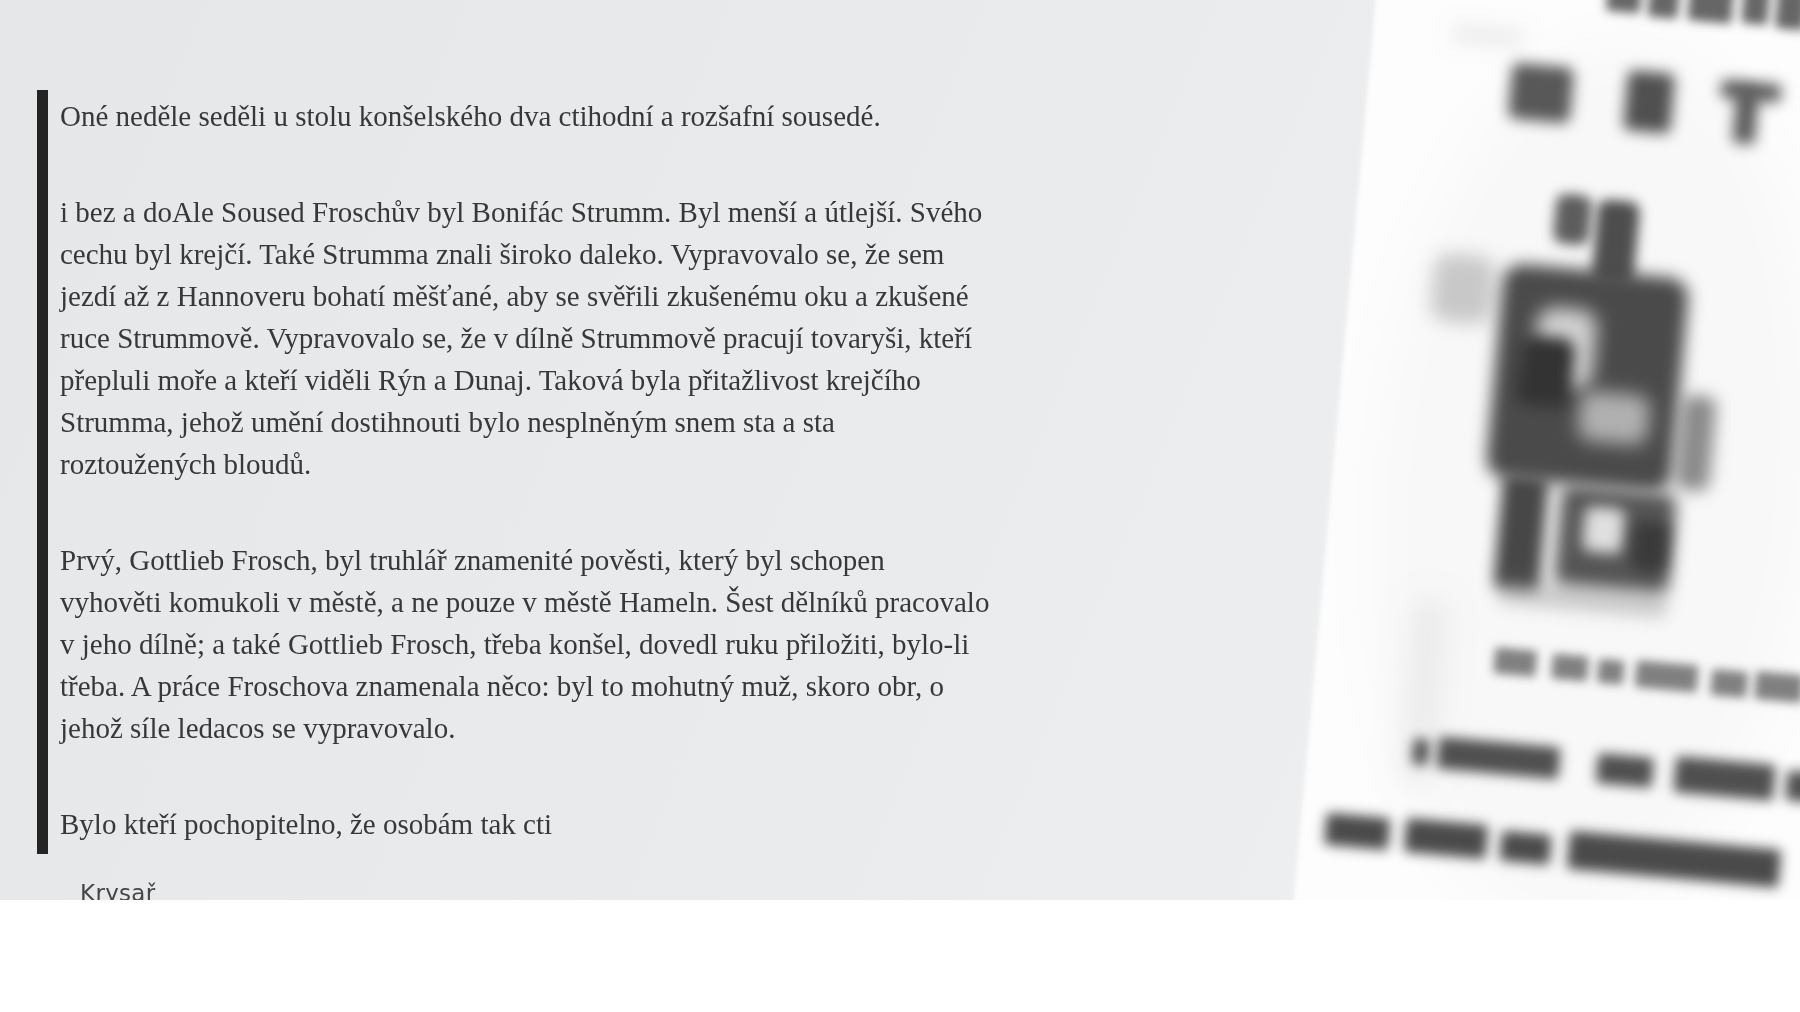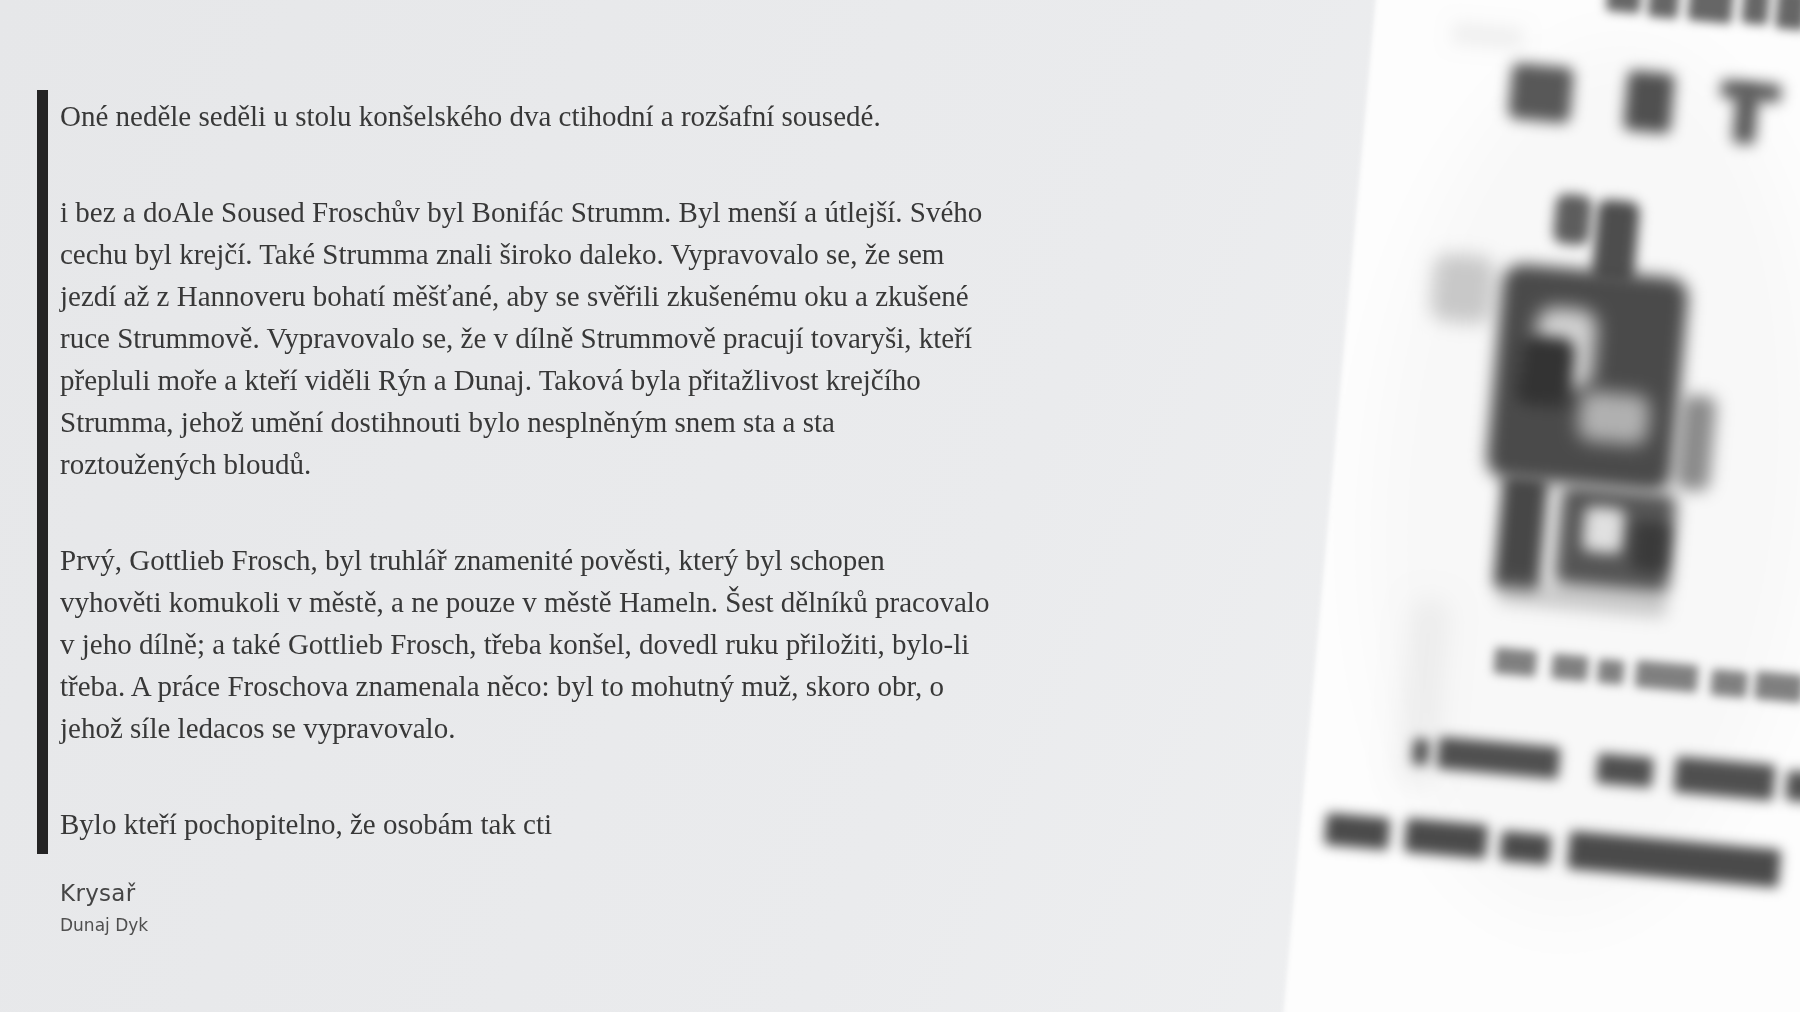--- a/index.html
+++ b/index.html
@@ -1,21 +1,21 @@
 <!DOCTYPE html>
 <html><head>
 <meta charset="utf-8">
 <style>
   html,body{margin:0;padding:0;}
   body{
     width:1800px;height:1012px;overflow:hidden;position:relative;
     font-family:"Liberation Sans",sans-serif;
   }
   .viewport{
-    position:absolute;left:0;top:0;width:1800px;height:1012px;overflow:hidden;
+    position:absolute;left:0;top:0;width:1800px;height:900px;overflow:hidden;
     background:linear-gradient(112deg,#e6e7e9 0%,#eaebed 55%,#f0f1f2 95%);
   }
 
   
   .accent-bar{
     position:absolute;left:37px;top:90px;width:11px;height:764px;
     background:#242424;
   }
   .text-block{
     position:absolute;left:60px;top:95px;width:1240px;
@@ -23,21 +23,21 @@
     font-size:29px;line-height:42px;color:#383838;
   }
   .text-block p{
     margin:0 0 54px 0;white-space:pre;
   }
   .book-info{
     position:absolute;left:60px;top:878px;
     font-family:"DejaVu Sans","Liberation Sans",sans-serif;
   }
   .book-title{
-    font-size:23px;line-height:30px;color:#454545;letter-spacing:.3px;
+    font-size:23px;line-height:30px;color:#454545;letter-spacing:.3px;margin-left:20px;
   }
   .book-author{
     margin-top:6px;font-size:17px;line-height:22px;color:#4f4f4f;
   }
 
   
   .scan-page{
     position:absolute;left:1383px;top:-80px;width:800px;height:1300px;
     background:#fdfdfd;
     transform:rotate(5.2deg);transform-origin:0 0;

